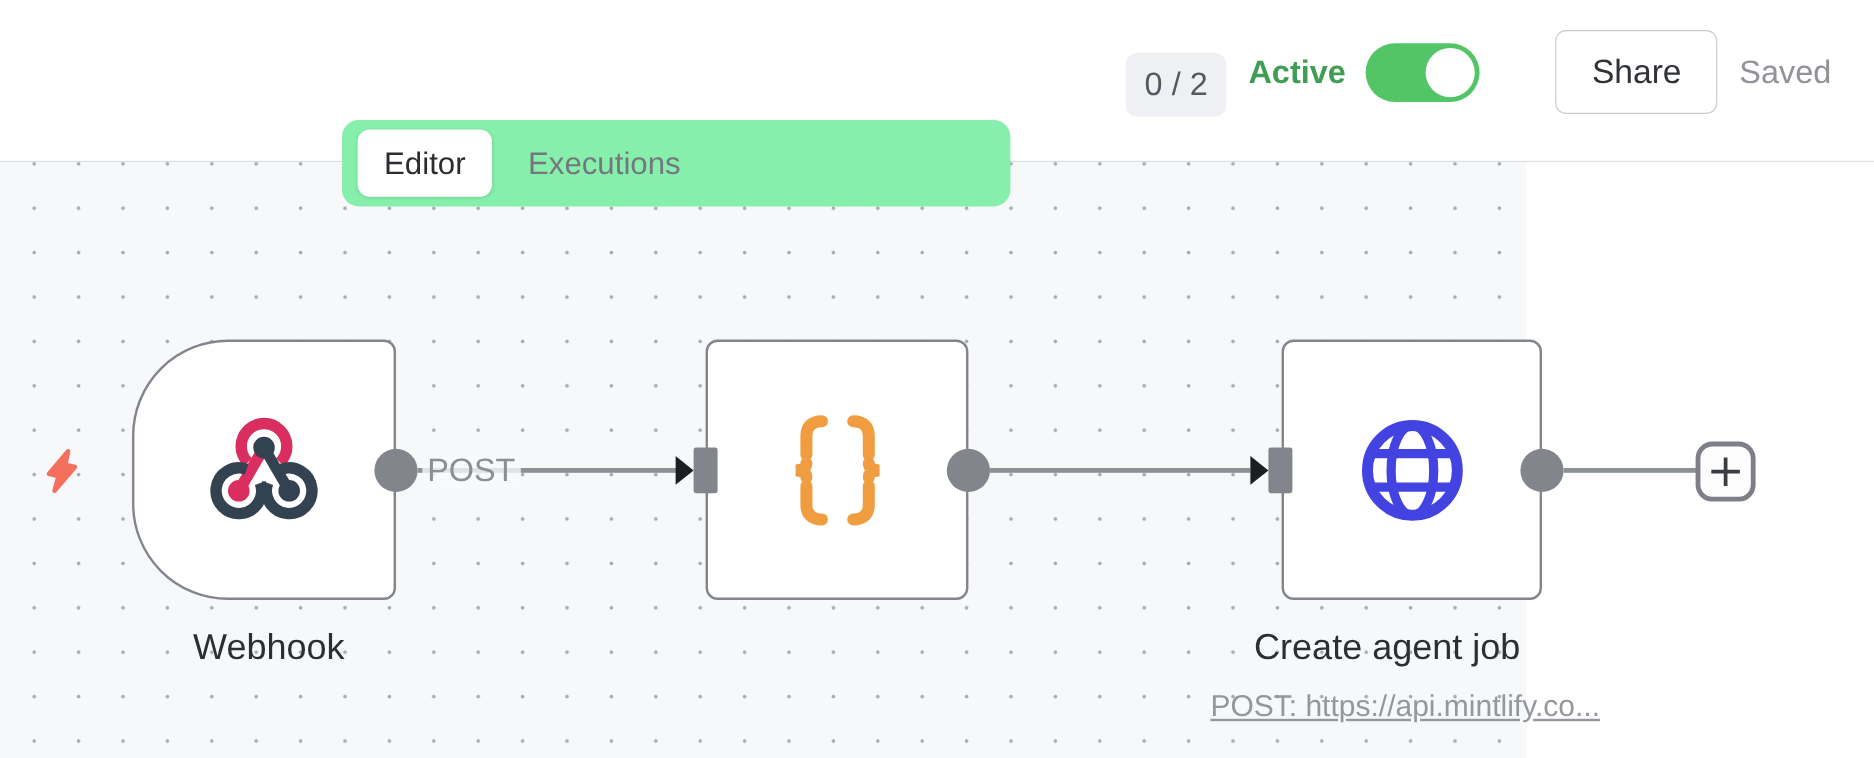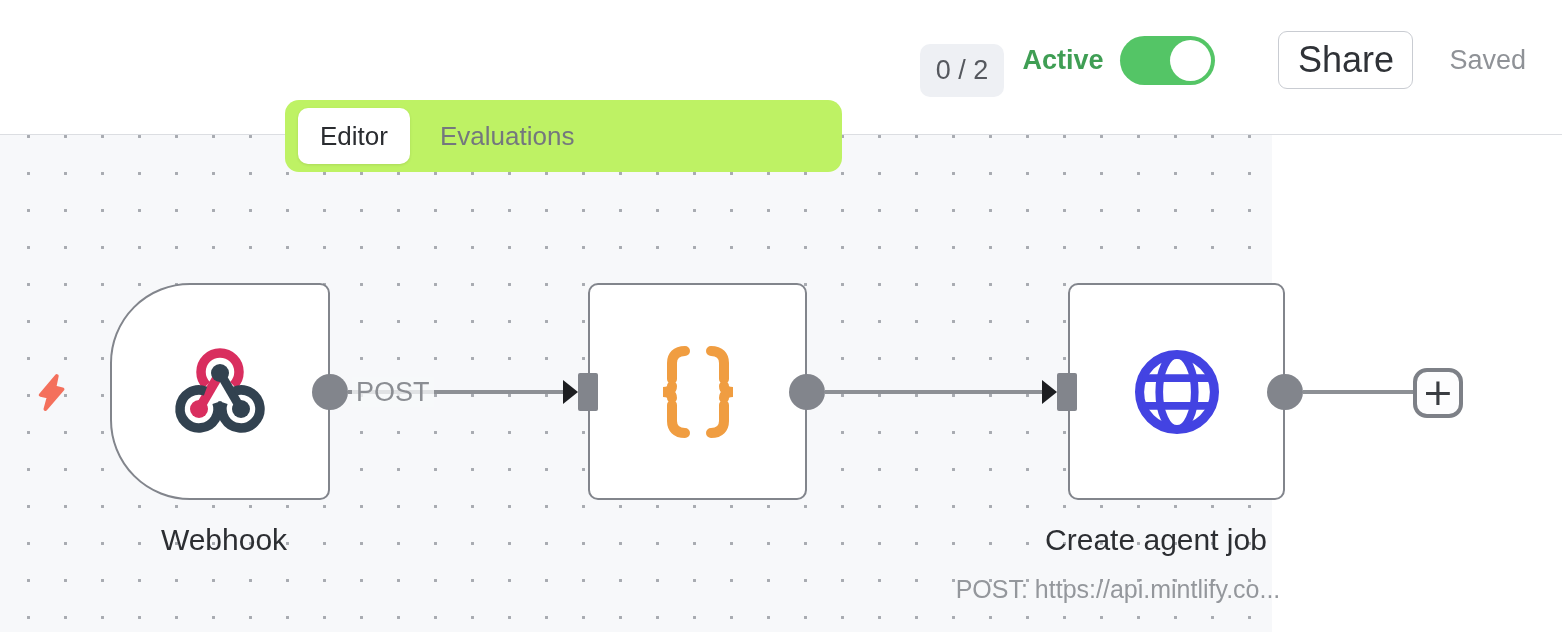--- a/index.html
+++ b/index.html
@@ -8,25 +8,25 @@
     background:#ffffff;font-family:"Liberation Sans",sans-serif;
     -webkit-font-smoothing:antialiased;
   }
   
   .topbar{position:absolute;left:0;top:0;width:1562px;height:135px;background:#fff;border-bottom:1px solid #dcdee2;box-sizing:border-box;}
   .topbar-right{position:absolute;right:36px;top:0;height:120px;display:flex;align-items:center;}
   .issues-badge{background:#eef0f4;color:#55585e;font-size:27px;padding:11px 16px;border-radius:10px;margin-top:20px;}
   .active-label{color:#3f9e54;font-size:27px;font-weight:600;margin-left:18px;text-align:right;}
   .toggle{width:95px;height:49px;border-radius:25px;background:#54c566;margin-left:17px;position:relative;cursor:pointer;}
   .toggle-thumb{position:absolute;right:4px;top:4px;width:41px;height:41px;border-radius:50%;background:#fff;}
-  .share-btn{width:135px;height:58px;margin-left:63px;border:1.5px solid #c9ccd2;border-radius:9px;background:#fff;
-    font-size:36px;color:#2f3237;font-family:"Liberation Sans",sans-serif;font-weight:500;cursor:pointer;}
-  .saved-label{margin-left:36px;color:#8f9297;font-size:27px;}
+  .share-btn{width:135px;height:70px;margin-left:63px;border:1.5px solid #c9ccd2;border-radius:9px;background:#fff;
+    font-size:28px;color:#2f3237;font-family:"Liberation Sans",sans-serif;font-weight:500;cursor:pointer;}
+  .saved-label{margin-left:18px;color:#8f9297;font-size:27px;}
   
-  .tabs{position:absolute;left:285px;top:100px;width:557px;height:72px;background:#bef264;border-radius:14px;
+  .tabs{position:absolute;left:285px;top:100px;width:557px;height:72px;background:#86efac;border-radius:14px;
     display:flex;align-items:center;z-index:5;}
   .tab{font-size:26px;color:#74777e;cursor:pointer;white-space:nowrap;}
   .tab.active{background:#fff;border-radius:10px;width:112px;height:56px;display:flex;align-items:center;justify-content:center;
     color:#2a2c30;margin-left:13px;box-shadow:0 1px 3px rgba(0,0,0,.10);}
   .tab.t2{margin-left:30px;}
   .tab.t3{margin-left:54px;}
   
   .canvas{position:absolute;left:0;top:135px;width:1272px;height:497px;
     background-color:#f7f8fa;
     background-image:radial-gradient(circle,#a8abb1 1.4px,transparent 1.8px);
@@ -45,41 +45,41 @@
   .in-port{position:absolute;top:238px;width:20px;height:38px;background:#82858c;border-radius:2px;}
   .in-port.p1{left:578px;} .in-port.p2{left:1057px;}
   .wire-label{position:absolute;top:242px;left:352px;font-size:27px;color:#8b8e93;
     background:rgba(247,248,250,.78);padding:0 4px;line-height:30px;}
   .plus-btn{position:absolute;left:1413px;top:233px;width:50px;height:50px;box-sizing:border-box;
     border:4.5px solid #7d8087;border-radius:14px;background:#fdfdfe;cursor:pointer;
     display:flex;align-items:center;justify-content:center;font-size:38px;font-weight:400;color:#3a3d42;
     font-family:"DejaVu Sans",sans-serif;line-height:1;padding-bottom:3px;}
   .node-title{position:absolute;top:388px;transform:translateX(-50%);font-size:30px;font-weight:500;color:#2c2e32;white-space:nowrap;}
   .node-title.l1{left:224px;} .node-title.l2{left:697px;} .node-title.l3{left:1156px;}
-  .node-subtitle{position:absolute;top:440px;left:1118px;transform:translateX(-50%);font-size:25px;color:#94979c;white-space:nowrap;}
+  .node-subtitle{position:absolute;top:440px;left:1171px;transform:translateX(-50%);font-size:25px;color:#94979c;white-space:nowrap;text-decoration:underline;}
   .bolt{position:absolute;left:36px;top:239px;}
 </style>
 </head>
 <body>
 
 <div class="topbar">
   <div class="topbar-right">
     <span class="issues-badge">0 / 2</span>
     <span class="active-label">Active</span>
     <div class="toggle">
       <div class="toggle-thumb"></div>
     </div>
     <button class="share-btn">Share</button>
     <span class="saved-label">Saved</span>
   </div>
 </div>
 
 <div class="tabs">
   <div class="tab active">Editor</div>
-  <div class="tab t2">Evaluations</div>
+  <div class="tab t2">Executions</div>
 </div>
 
 <div class="canvas">
 
   <svg class="bolt" width="34" height="38" viewBox="0 0 36 40">
     <path d="M 22,2 L 5,22 L 13.5,24 L 10,37 L 28,16 L 19.5,14 Z" fill="#f4705c" stroke="#f4705c" stroke-width="4" stroke-linejoin="round"></path>
   </svg>
 
   <div class="node trigger">
     <svg width="100" height="100" viewBox="0 0 100 100">

